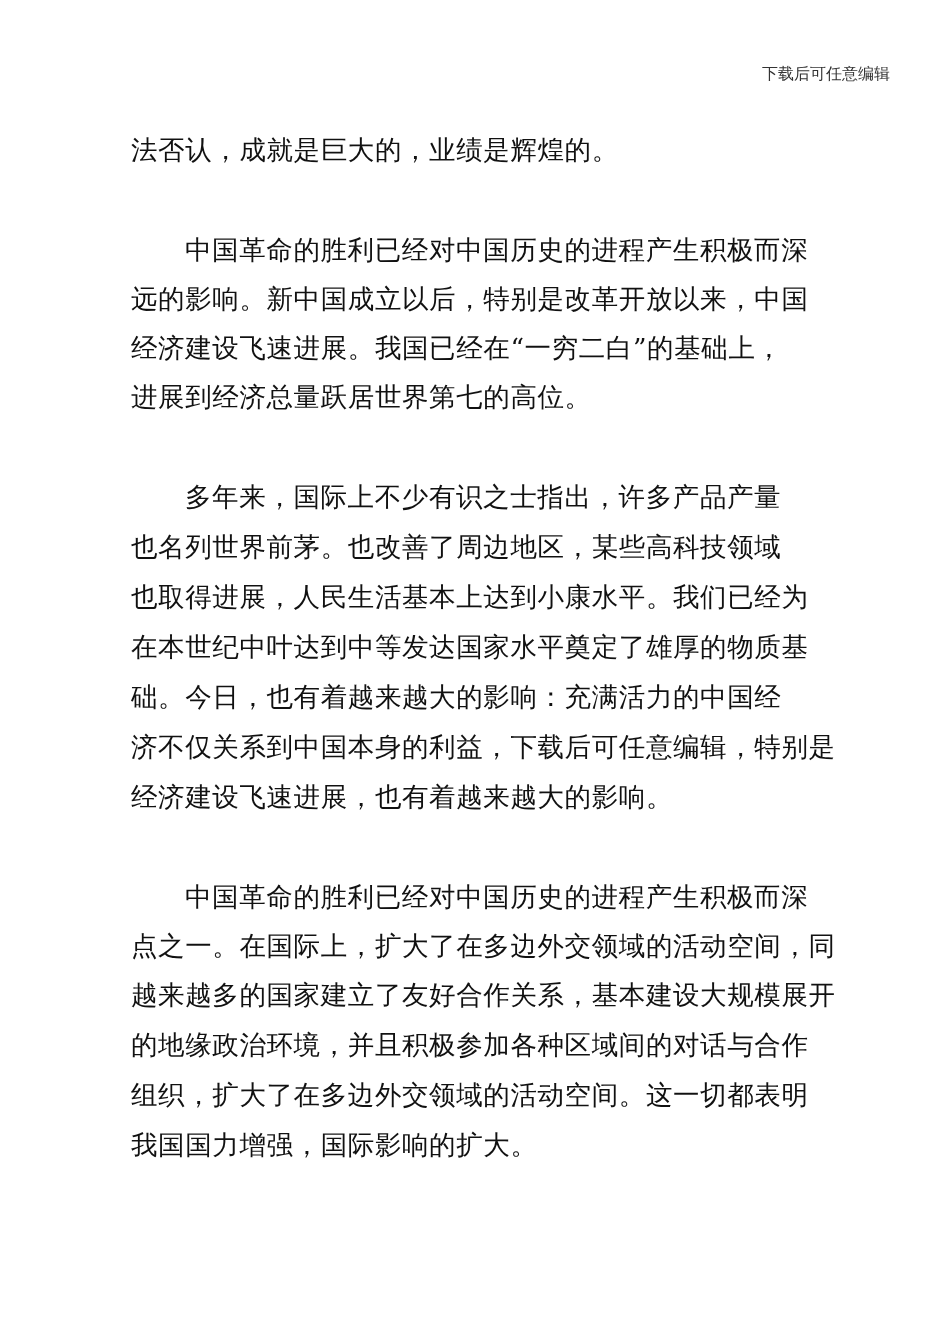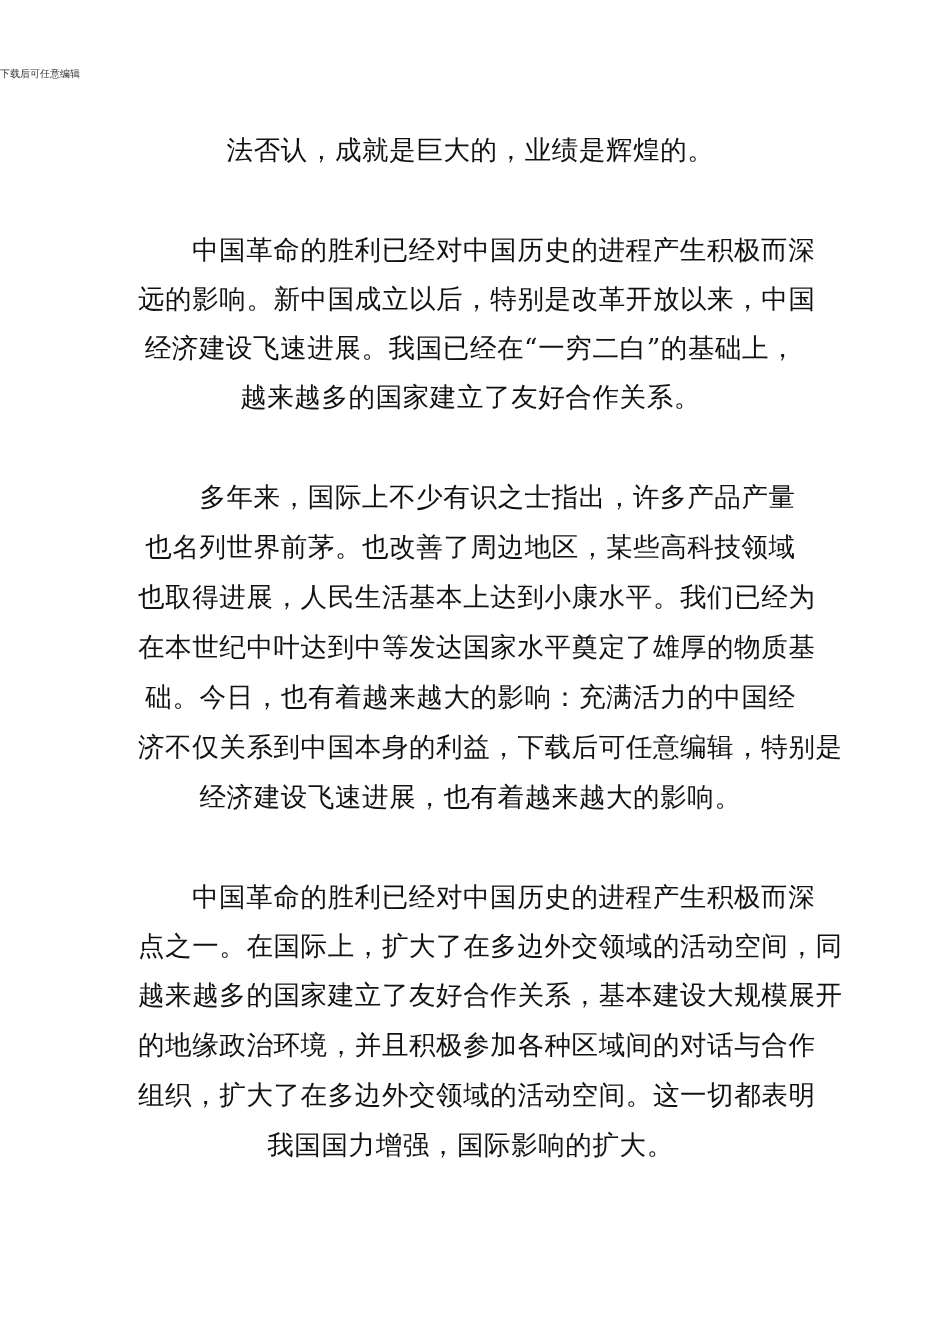--- a/index.html
+++ b/index.html
@@ -13,55 +13,54 @@
       position: relative;
       overflow: hidden;
       font-family: "DejaVu Serif", "Liberation Serif", serif;
       color: #111111;
     }
     .header {
       position: absolute;
       top: 66px;
       left: 0;
       width: 890px;
-      text-align: left;
-      font-size: 10px;
+      text-align: right;
+      font-size: 16px;
       line-height: 16px;
       color: #333333;
     }
     .line {
       position: absolute;
-      left: 138px;
+      left: 131px;
       width: 665px;
       height: 34px;
       font-size: 26.5px;
       line-height: 34px;
       white-space: nowrap;
       letter-spacing: 0.6px;
       color: #111111;
-      text-align: center;
     }
     .line.indent {
       padding-left: 54px;
       box-sizing: border-box;
     }
   </style>
 </head>
 <body>
 
 <div class="header">下载后可任意编辑</div>
 
 <div>
 
   <div class="line" style="top:133px">法否认，成就是巨大的，业绩是辉煌的。</div>
 
   <div class="line indent" style="top:233px">中国革命的胜利已经对中国历史的进程产生积极而深</div>
   <div class="line" style="top:282px">远的影响。新中国成立以后，特别是改革开放以来，中国</div>
   <div class="line" style="top:331px">经济建设飞速进展。我国已经在“一穷二白”的基础上，</div>
-  <div class="line" style="top:380px">越来越多的国家建立了友好合作关系。</div>
+  <div class="line" style="top:380px">进展到经济总量跃居世界第七的高位。</div>
 
   <div class="line indent" style="top:480px">多年来，国际上不少有识之士指出，许多产品产量</div>
   <div class="line" style="top:530px">也名列世界前茅。也改善了周边地区，某些高科技领域</div>
   <div class="line" style="top:580px">也取得进展，人民生活基本上达到小康水平。我们已经为</div>
   <div class="line" style="top:630px">在本世纪中叶达到中等发达国家水平奠定了雄厚的物质基</div>
   <div class="line" style="top:680px">础。今日，也有着越来越大的影响：充满活力的中国经</div>
   <div class="line" style="top:730px">济不仅关系到中国本身的利益，下载后可任意编辑，特别是</div>
   <div class="line" style="top:780px">经济建设飞速进展，也有着越来越大的影响。</div>
 
   <div class="line indent" style="top:880px">中国革命的胜利已经对中国历史的进程产生积极而深</div>

